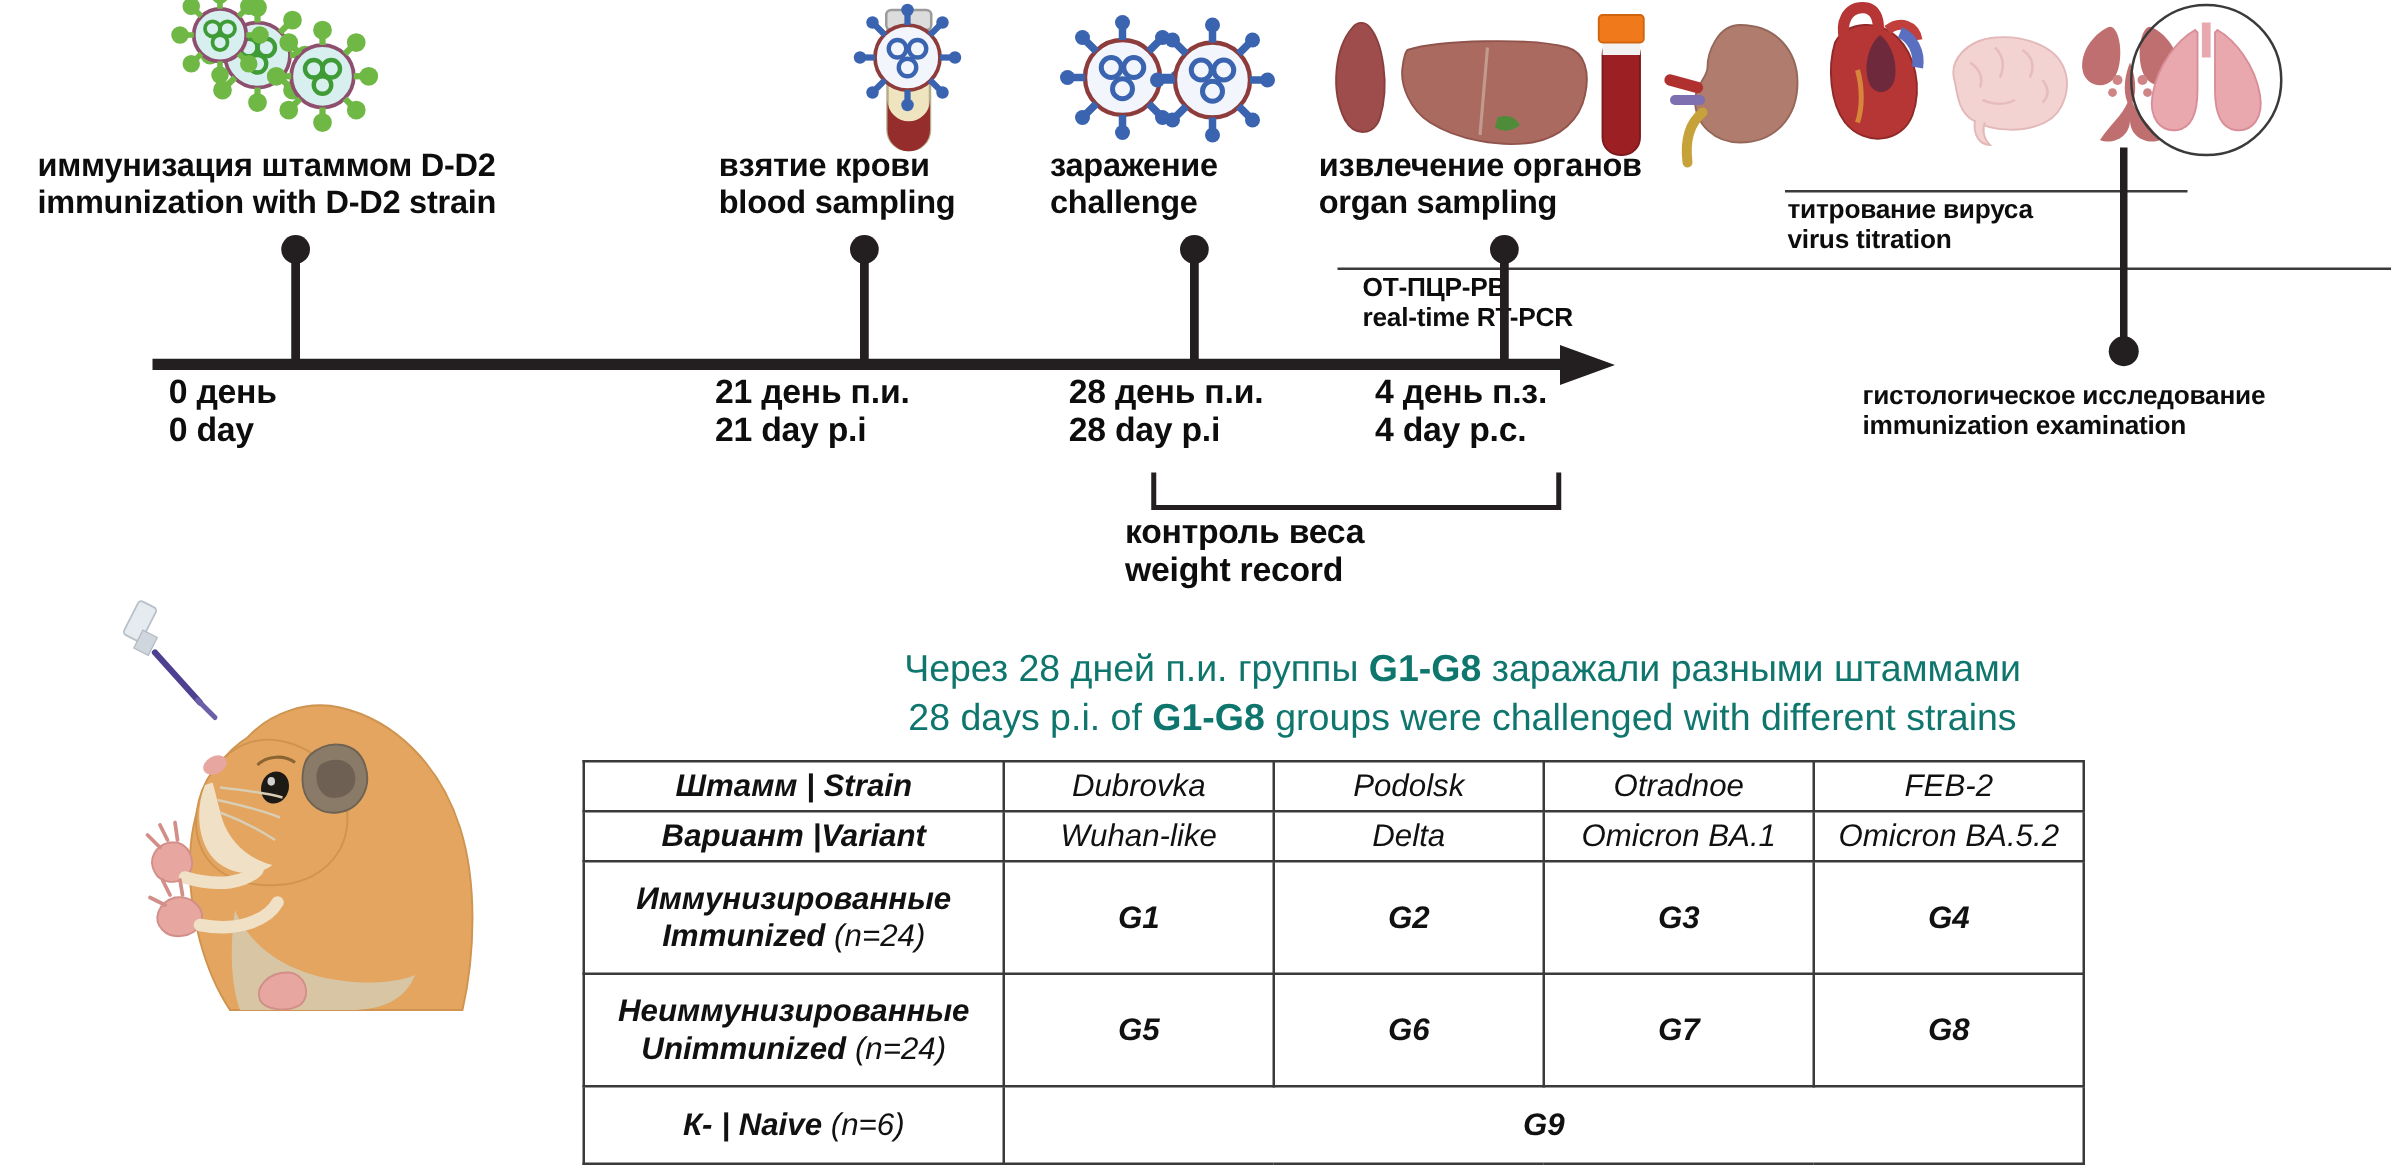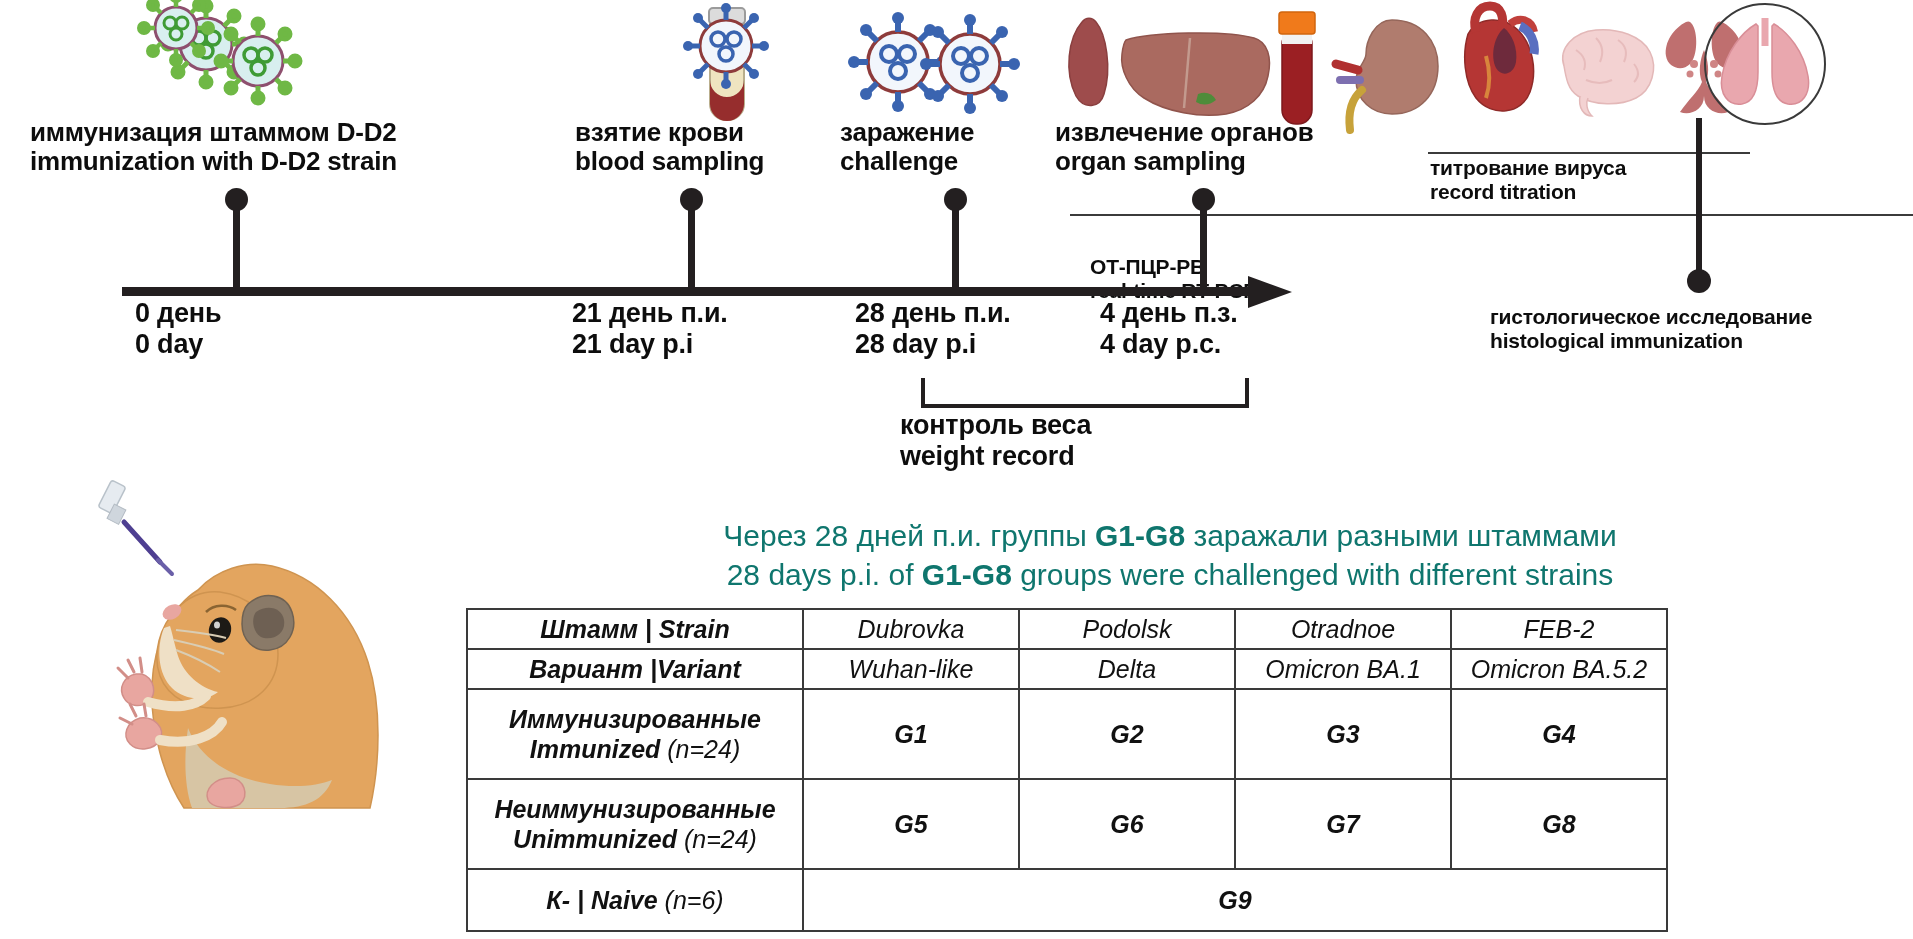--- a/index.html
+++ b/index.html
@@ -303,29 +303,29 @@
 <div class="abs lbl" style="left:1055px;top:118px;width:330px;font-size:26px;">
   <div>извлечение органов</div>
   <div>organ sampling</div>
 </div>
 
 <div class="abs thin" style="left:1428px;top:152px;width:322px;height:2px;"></div>
 <div class="abs thin" style="left:1070px;top:214px;width:843px;height:2px;"></div>
 
 <div class="abs lbl" style="left:1430px;top:156px;width:320px;font-size:21px;">
   <div>титрование вируса</div>
-  <div>record titration</div>
-</div>
-<div class="abs lbl" style="left:1090px;top:219px;width:310px;font-size:21px;margin-top:36px;">
+  <div>virus titration</div>
+</div>
+<div class="abs lbl" style="left:1090px;top:219px;width:310px;font-size:21px;">
   <div>ОТ-ПЦР-РВ</div>
   <div>real-time RT-PCR</div>
 </div>
 <div class="abs lbl" style="left:1490px;top:305px;width:420px;font-size:21px;">
   <div>гистологическое исследование</div>
-  <div>histological immunization</div>
+  <div>immunization examination</div>
 </div>
 
 <div class="abs stem" style="left:1696px;top:118px;width:6px;height:160px;"></div>
 <div class="abs dot" style="left:1687px;top:269px;width:24px;height:24px;"></div>
 
 <div class="abs tl-axis" style="left:122px;top:287px;width:1134px;height:9px;"></div>
 <div class="abs" style="left:1248px;top:272px;">
   <svg width="46" height="40" viewBox="0 0 46 40">
       <path d="M0,4 L44,20 L0,36 Z" fill="#231f20"></path>
     </svg>

